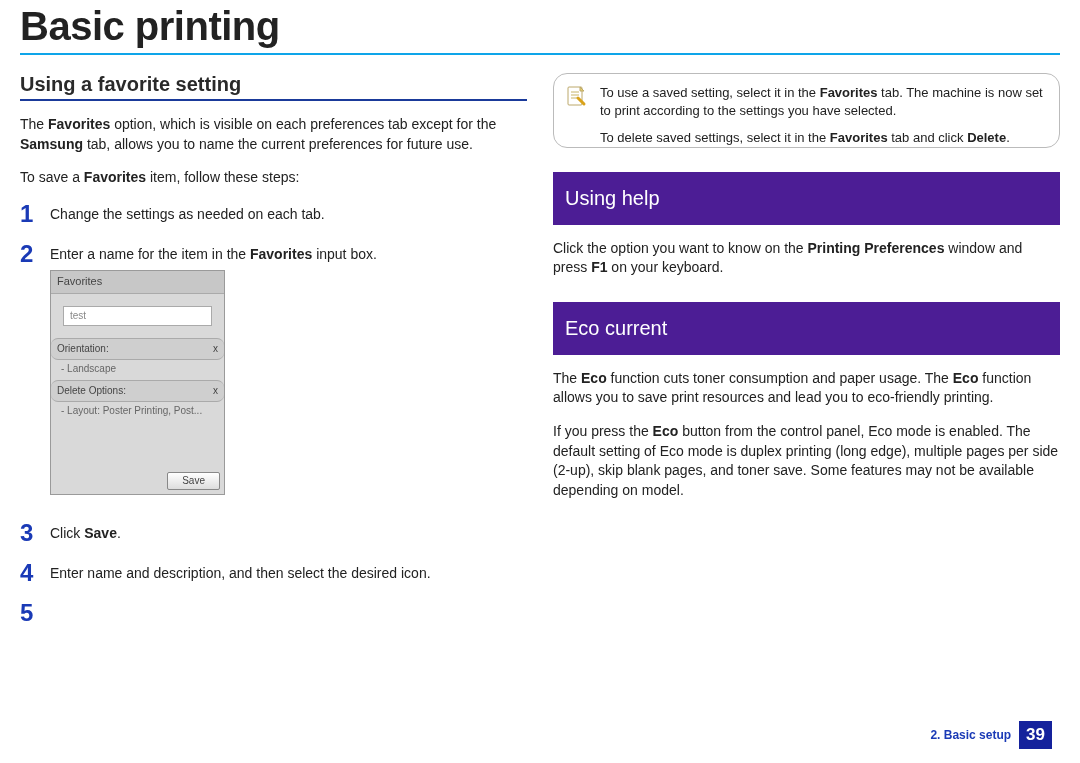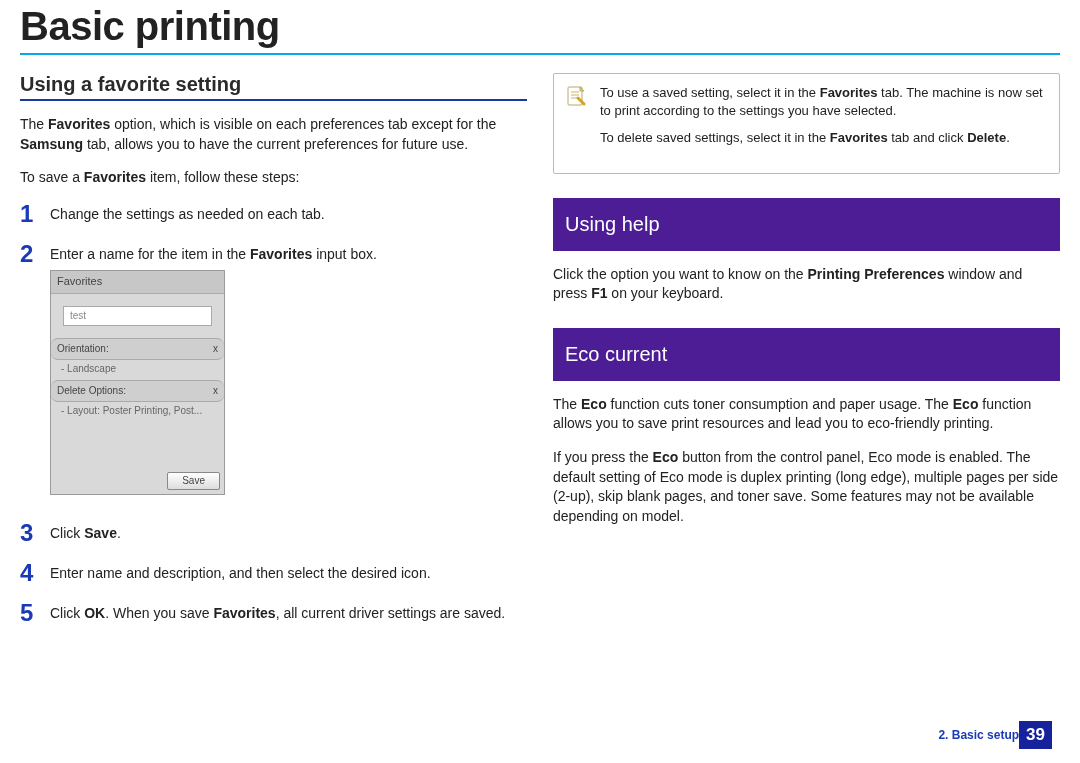--- a/index.html
+++ b/index.html
@@ -65,22 +65,22 @@
   .step-body {
     flex: 1;
     font-size: 14px;
     line-height: 1.4;
     padding-top: 3px;
   }
   .step-body strong { font-weight: bold; }
   
   .note-box {
     border: 1px solid #bbb;
-    border-radius: 2px;
-    padding: 10px 12px 26px 46px;
+    border-radius: 14px;
+    padding: 10px 12px 0 46px;
     position: relative;
     font-size: 13px;
     line-height: 1.35;
     margin-bottom: 10px;
   }
   .note-box p { margin-bottom: 10px; }
   .note-box p:last-child { margin-bottom: 0; }
   .note-icon {
     position: absolute;
     left: 10px; top: 10px;
@@ -134,20 +134,21 @@
     font-size: 10px;
     border-radius: 2px;
   }
   
   .footer {
     position: absolute;
     right: 28px;
     bottom: 14px;
     display: flex;
     align-items: center;
+    gap: 8px;
     font-size: 12px;
   }
   .footer .chap { color: #1a3ab6; font-weight: bold; }
   .footer .pg {
     background: #15229c;
     color: #fff;
     font-weight: bold;
     padding: 4px 7px;
     font-size: 17px;
   }
@@ -156,21 +157,21 @@
 <body>
 
 <h1 class="page-title">Basic printing</h1>
 
 <div class="cols">
 
   <div class="col">
     <h2 class="h2-underline">Using a favorite setting</h2>
 
     <p class="body-text">
-      <span>The </span><strong>Favorites</strong><span> option, which is visible on each preferences tab except for the </span><strong>Samsung</strong><span> tab, allows you to have the current preferences for future use.</span>
+      <span>The </span><strong>Favorites</strong><span> option, which is visible on each preferences tab except for the </span><strong>Samsung</strong><span> tab, allows you to name the current preferences for future use.</span>
     </p>
 
     <p class="body-text">
       <span>To save a </span><strong>Favorites</strong><span> item, follow these steps:</span>
     </p>
 
     <div class="steps">
       <div class="step">
         <div class="step-num">1</div>
         <div class="step-body">Change the settings as needed on each tab.</div>
@@ -205,23 +206,20 @@
         <div class="step-body">
           <span>Click </span><strong>Save</strong><span>.</span>
         </div>
       </div>
       <div class="step">
         <div class="step-num">4</div>
         <div class="step-body">Enter name and description, and then select the desired icon.</div>
       </div>
       <div class="step">
         <div class="step-num">5</div>
-        <div class="step-body">
-          <span>Click </span><strong>OK</strong><span>. When you save </span><strong>Favorites</strong><span>, all current driver settings are saved.</span>
-        </div>
       </div>
     </div>
   </div>
 
   <div class="col">
     <div class="note-box">
       <span class="note-icon">
         <svg viewBox="0 0 24 24" width="24" height="24">
           <rect x="4" y="3" width="14" height="18" rx="1" fill="#fff" stroke="#bca86a"></rect>
           <path d="M16 3 l4 4 h-4 z" fill="#e8cf6a" stroke="#bca86a"></path>

